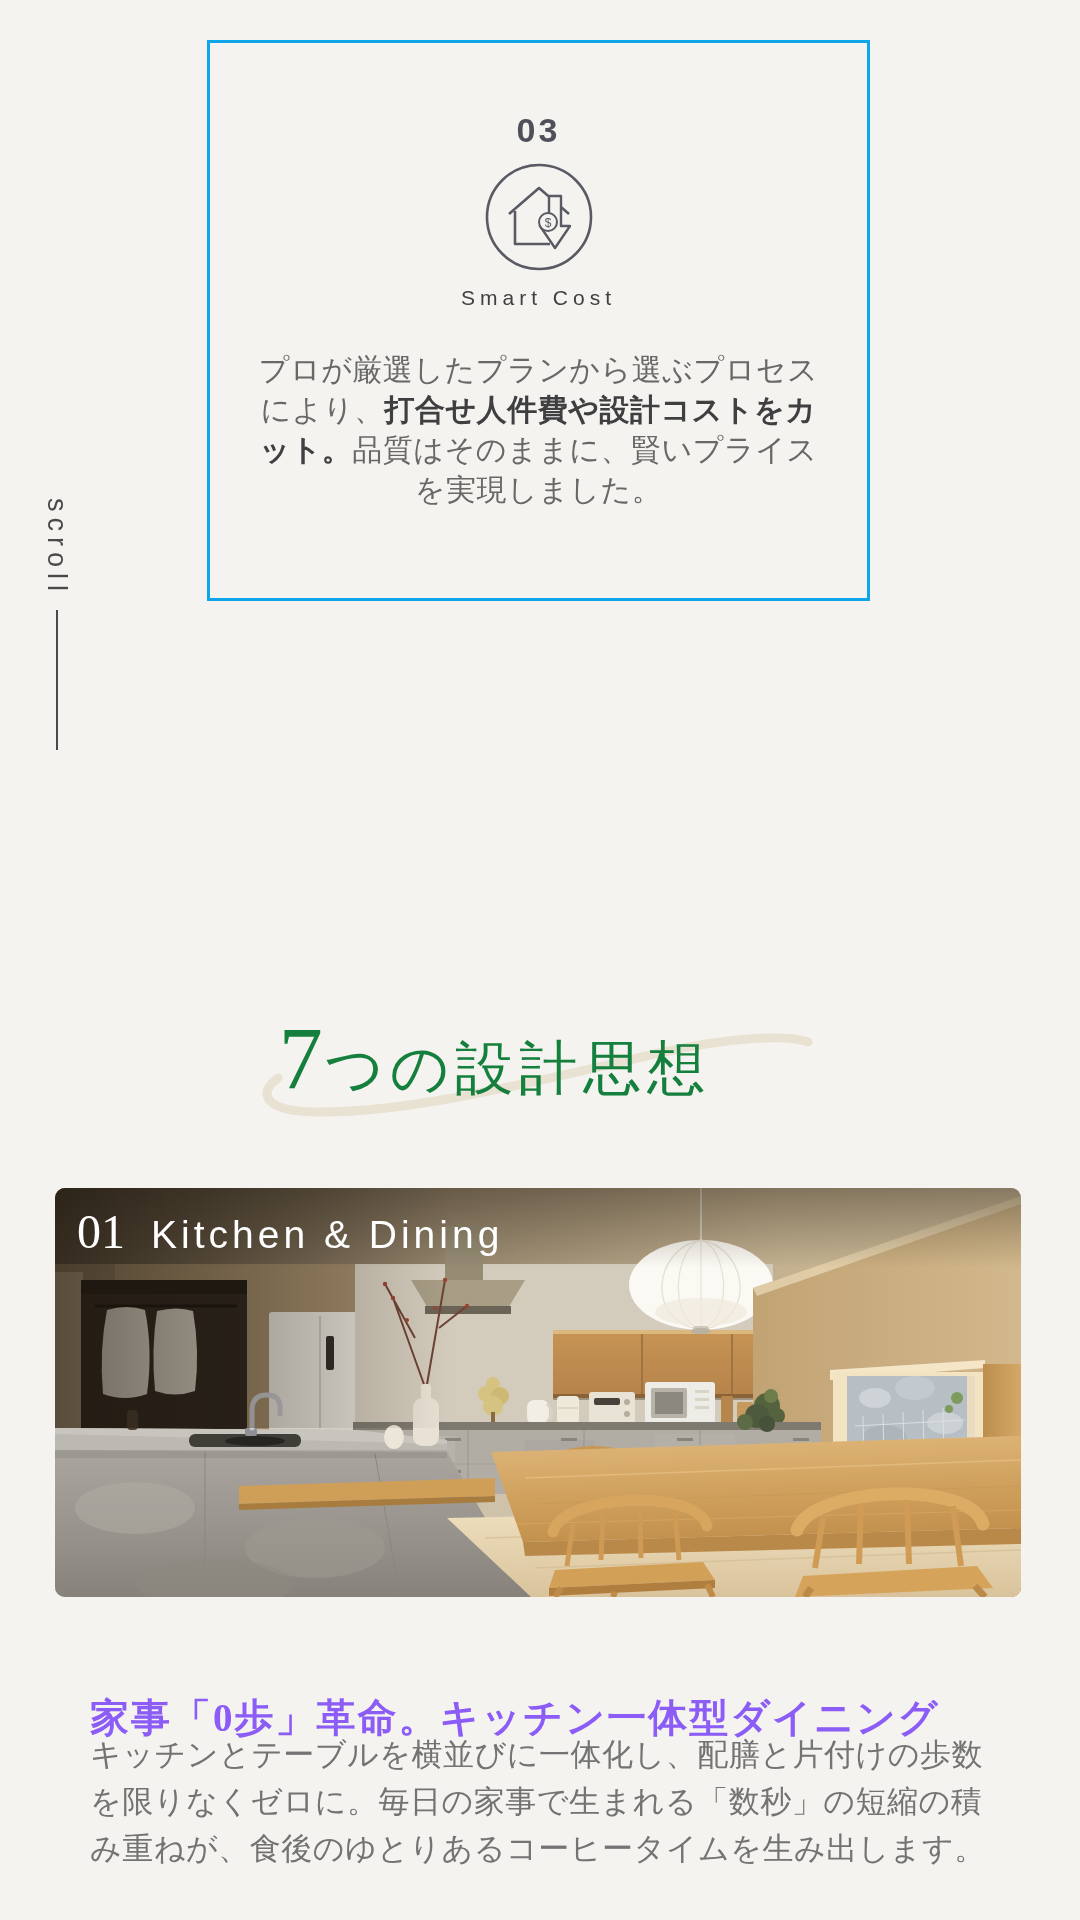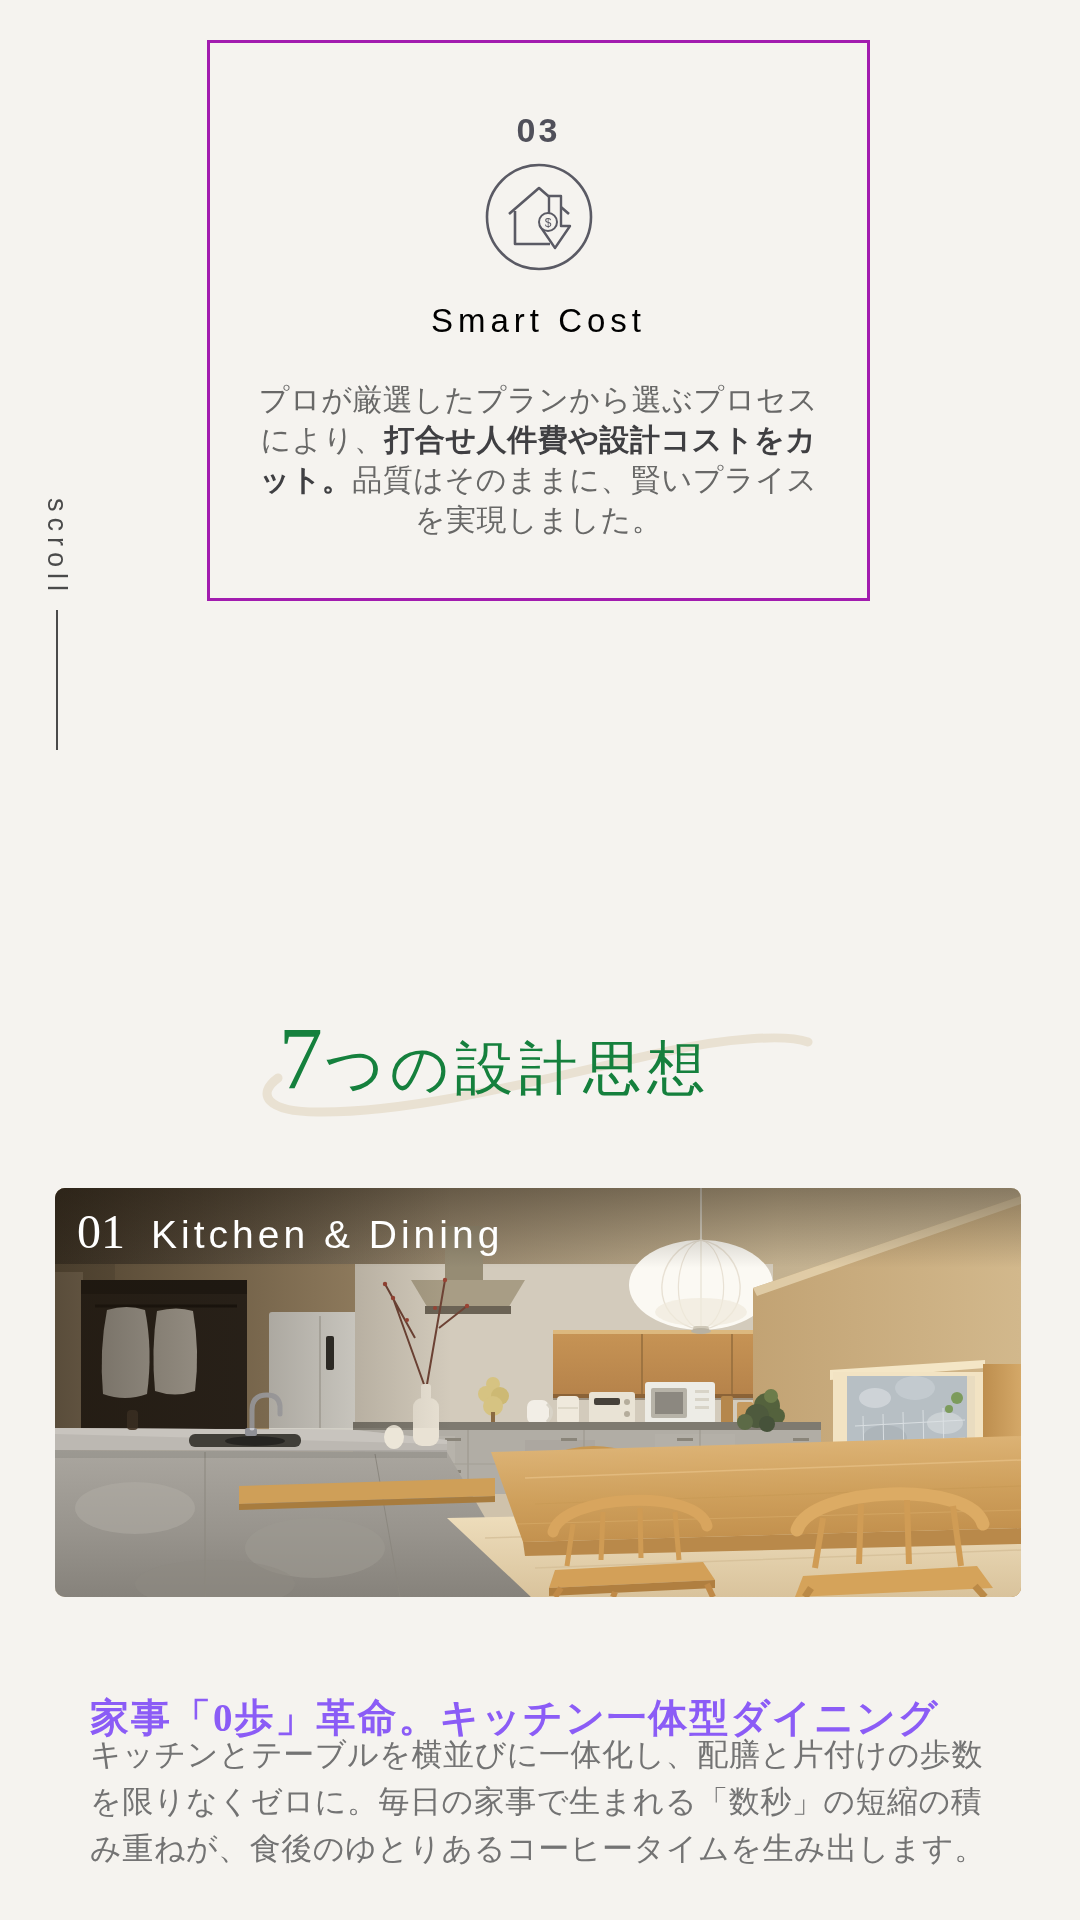--- a/index.html
+++ b/index.html
@@ -4,29 +4,29 @@
 <style>
   html,body{margin:0;padding:0;background:#e9e7e2;}
   .page{
     position:relative;width:1080px;height:1920px;margin:0 auto;
     background:#f5f3ef;overflow:hidden;
     font-family:"Liberation Sans","DejaVu Sans",sans-serif;
   }
   
   .feature-card{
     position:absolute;left:207px;top:40px;width:663px;height:561px;
-    border:3px solid #a21caf;box-sizing:border-box;background:#f5f3ef;
+    border:3px solid #0ea5e9;box-sizing:border-box;background:#f5f3ef;
   }
   .card-number{
     margin-top:68px;text-align:center;font-size:34px;font-weight:700;
     letter-spacing:3px;color:#50505a;
   }
   .card-icon-wrap{width:100%;text-align:center;margin-top:4px;}
   .card-title{
-    text-align:center;font-size:33px;letter-spacing:5px;color:#000000;margin-top:18px;
+    text-align:center;font-size:21px;letter-spacing:5px;color:#404040;margin-top:2px;
   }
   .card-body{
     margin:40px 36px 0 36px;font-size:30px;line-height:40px;letter-spacing:.5px;
     color:#686867;text-align:center;
   }
   .card-body .b{font-weight:700;color:#3f3f42;}
   
   .scroll-widget{position:absolute;left:30px;top:498px;width:52px;}
   .scroll-text{
     writing-mode:vertical-rl;text-orientation:sideways;

